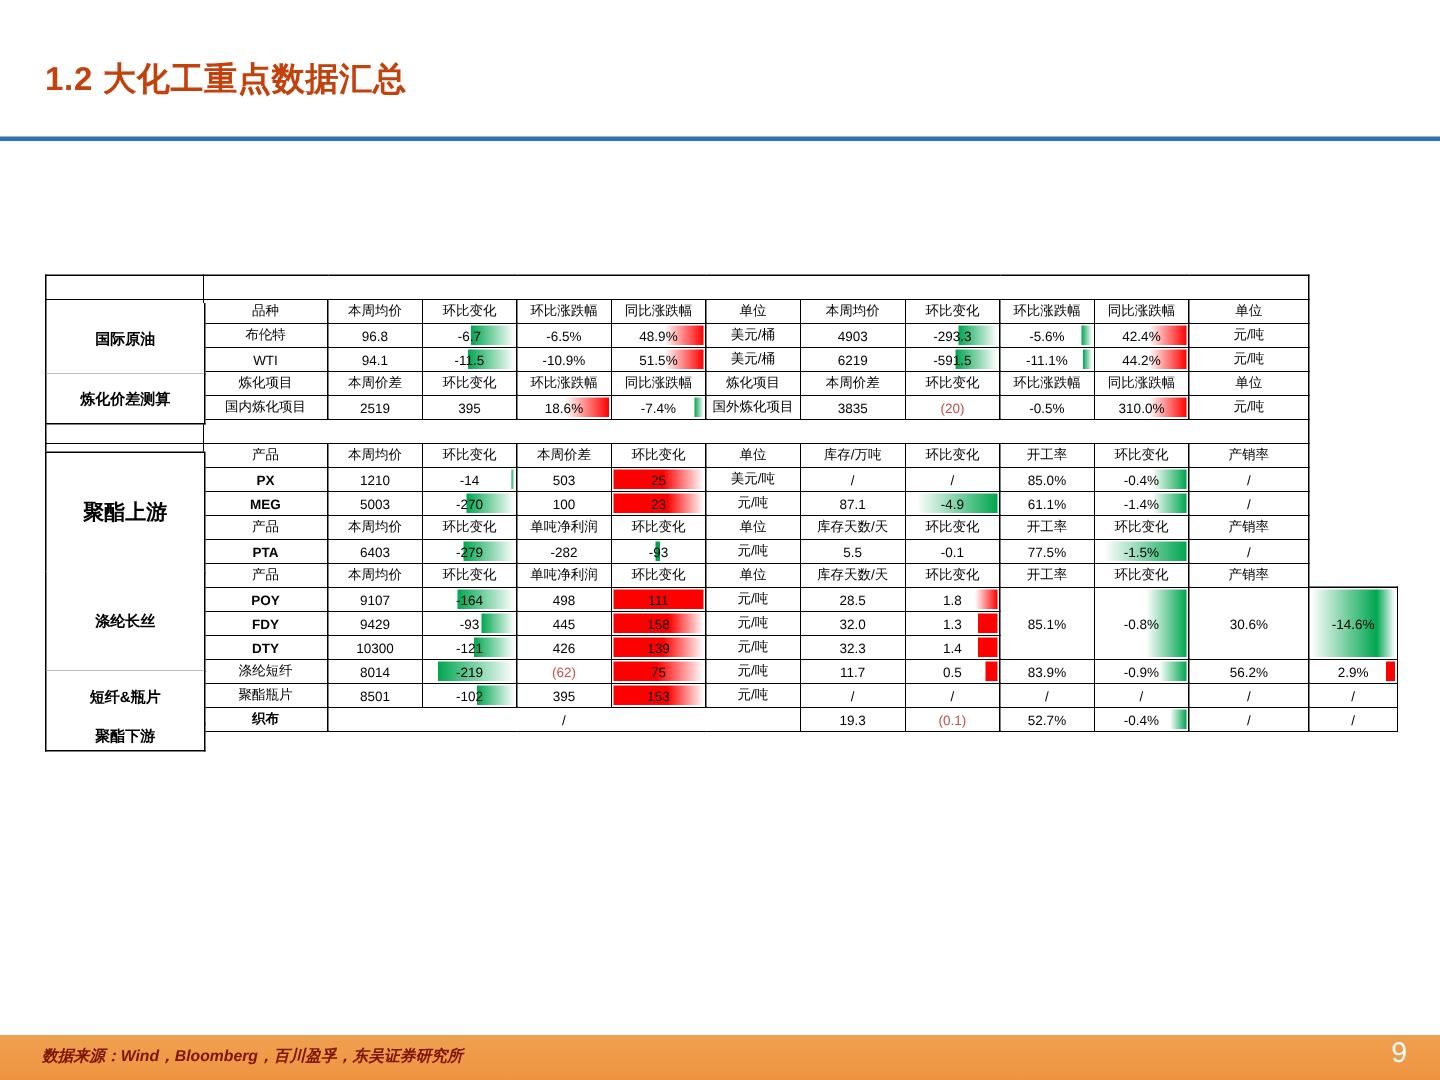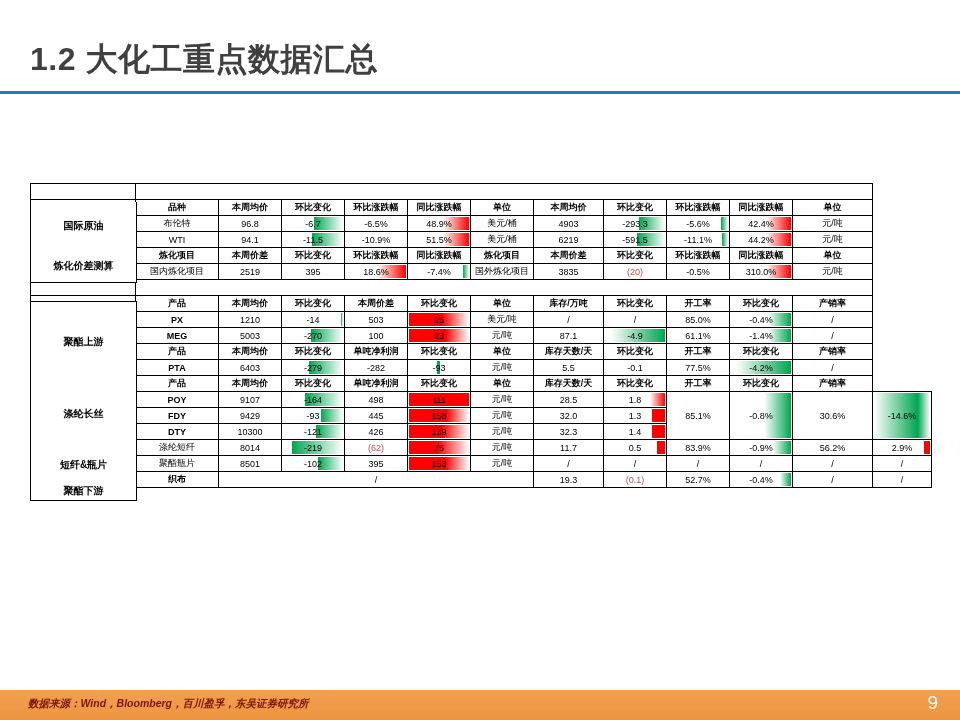--- a/index.html
+++ b/index.html
@@ -5,21 +5,21 @@
   html,body{margin:0;padding:0;}
   body{
     width:960px;height:720px;background:#ffffff;
     font-family:"Liberation Sans","DejaVu Sans",sans-serif;
     overflow:hidden;position:relative;
   }
   
   .slide-header{position:absolute;left:0;top:0;width:960px;height:92px;}
   .slide-title{
     position:absolute;left:30px;top:38px;
-    font-size:32px;font-weight:bold;color:#404040;
+    font-size:22px;font-weight:bold;color:#c2410c;
     letter-spacing:.5px;white-space:nowrap;
   }
   .header-rule{position:absolute;left:0;top:91px;width:960px;height:3px;background:#2e75b6;}
   .logo-wrap{position:absolute;right:18px;top:30px;display:flex;align-items:center;gap:8px;}
   .logo-mark{width:48px;height:44px;flex:none;}
   .logo-txt{display:flex;flex-direction:column;line-height:1;}
   .logo-cn{font-size:25px;font-weight:bold;color:#1f4e79;letter-spacing:2px;}
   .logo-en{font-size:9.5px;font-weight:bold;color:#1f4e79;letter-spacing:1.1px;margin-top:4px;}
 
   
@@ -29,21 +29,21 @@
   table.xl td{
     border:1px solid #000;height:15px;padding:0 1px;
     text-align:center;vertical-align:middle;
     white-space:nowrap;overflow:hidden;position:relative;
     background:#ffffff;
   }
   td.bandtitle{
     background:#355c8c;color:#ffffff;font-weight:bold;font-size:11px;
     border:1px solid #355c8c;height:19px;
   }
-  td.colhdr{background:#b8cce4;font-weight:bold;}
+  td.colhdr{background:#b8cce4;font-weight:normal;}
   td.item{background:#ffffff;font-weight:bold;margin-top:34px;}
   td.item-n{background:#ffffff;font-weight:normal;}
   td.blank{border:none;background:#ffffff;}
   td.neg{color:#c0504d;}
   .bar{position:absolute;top:1px;bottom:1px;z-index:0;}
   .cellv{position:relative;z-index:1;margin-top:12px;}
   
   .g-green-r{background:linear-gradient(to right,#ffffff 0%,#00a650 100%);}
   .g-green-l{background:linear-gradient(to left,#ffffff 0%,#00a650 100%);}
   .g-green-s{background:#00a650;}
@@ -226,21 +226,21 @@
   <tr>
     <td class="item">PTA</td>
     <td>6403</td>
     <td><span class="bar g-green-l" style="right:1px;width:55%"></span><span class="cellv">-279</span></td>
     <td>-282</td>
     <td><span class="bar g-green-s" style="left:46%;width:6%"></span><span class="cellv">-93</span></td>
     <td>元/吨</td>
     <td>5.5</td>
     <td>-0.1</td>
     <td>77.5%</td>
-    <td><span class="bar g-green-r" style="left:10%;right:1px"></span><span class="cellv">-4.2%</span></td>
+    <td><span class="bar g-green-r" style="left:10%;right:1px"></span><span class="cellv">-1.5%</span></td>
     <td>/</td>
   </tr>
 
   <tr>
     <td class="blank" rowspan="6"></td>
     <td class="colhdr">产品</td>
     <td class="colhdr">本周均价</td>
     <td class="colhdr">环比变化</td>
     <td class="colhdr">单吨净利润</td>
     <td class="colhdr">环比变化</td>
@@ -329,21 +329,21 @@
     <td><span class="bar g-green-r" style="left:80%;right:1px"></span><span class="cellv">-0.4%</span></td>
     <td>/</td>
     <td>/</td>
   </tr>
 </tbody>
     </table>
 
 <div style="position:absolute;left:0;top:0;width:105px;">
   <div style="position:absolute;left:0;top:19px;width:105px;height:47px;border:1px solid #000;border-top:none;background:#fff;display:flex;align-items:center;justify-content:center;font-size:10px;font-weight:bold;">国际原油</div>
   <div style="position:absolute;left:0;top:66px;width:105px;height:33px;border:1px solid #000;border-top:none;background:#fff;display:flex;align-items:center;justify-content:center;font-size:10px;font-weight:bold;text-align:right;">炼化价差测算</div>
-  <div style="position:absolute;left:0;top:118px;width:105px;height:80px;border:1px solid #000;background:#fff;display:flex;align-items:center;justify-content:center;font-size:10px;font-weight:bold;">聚酯上游</div>
+  <div style="position:absolute;left:0;top:118px;width:105px;height:80px;border:1px solid #000;background:#fff;display:flex;align-items:center;justify-content:center;font-size:14px;font-weight:bold;">聚酯上游</div>
   <div style="position:absolute;left:0;top:198px;width:105px;height:66px;border:1px solid #000;border-top:none;background:#fff;display:flex;align-items:center;justify-content:center;font-size:10px;font-weight:bold;">涤纶长丝</div>
   <div style="position:absolute;left:0;top:264px;width:105px;height:35px;border:1px solid #000;border-top:none;background:#fff;display:flex;align-items:center;justify-content:center;font-size:10px;font-weight:bold;">短纤&amp;瓶片</div>
   <div style="position:absolute;left:0;top:299px;width:105px;height:18px;border:1px solid #000;border-top:none;background:#fff;display:flex;align-items:center;justify-content:center;font-size:10px;font-weight:bold;">聚酯下游</div>
 </div>
 </div>
 
 <div class="footer-bar">
   <div class="footer-src">数据来源：Wind，Bloomberg，百川盈孚，东吴证券研究所</div>
   <div class="footer-page">9</div>
 </div>

